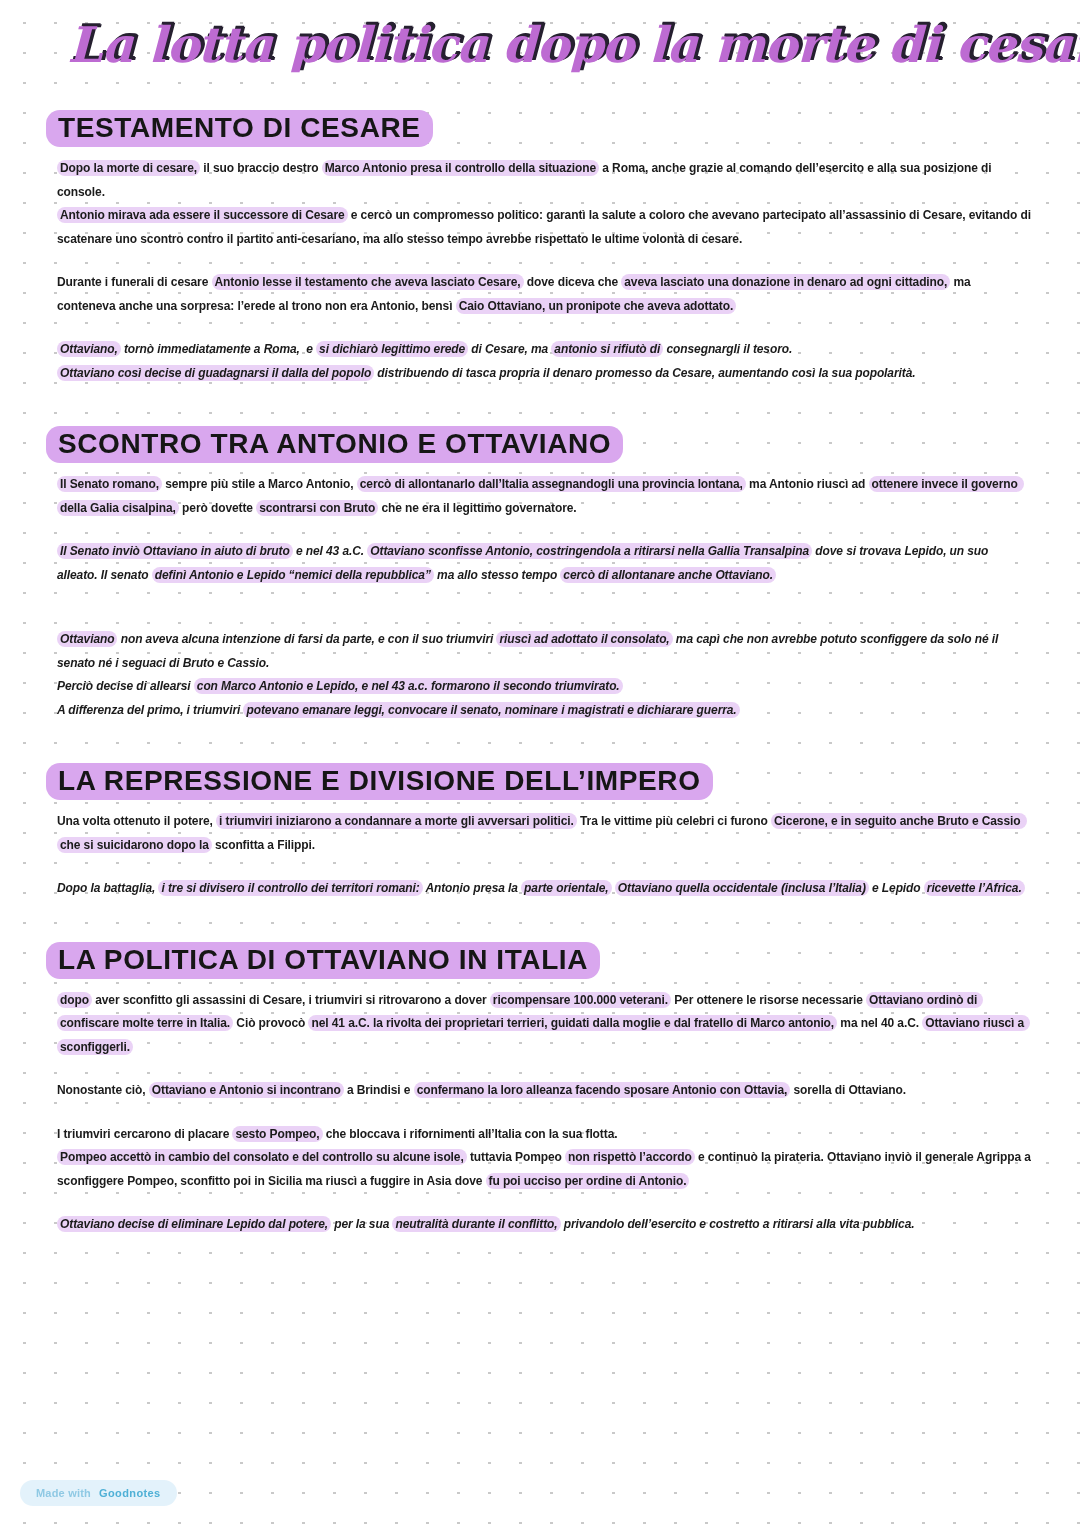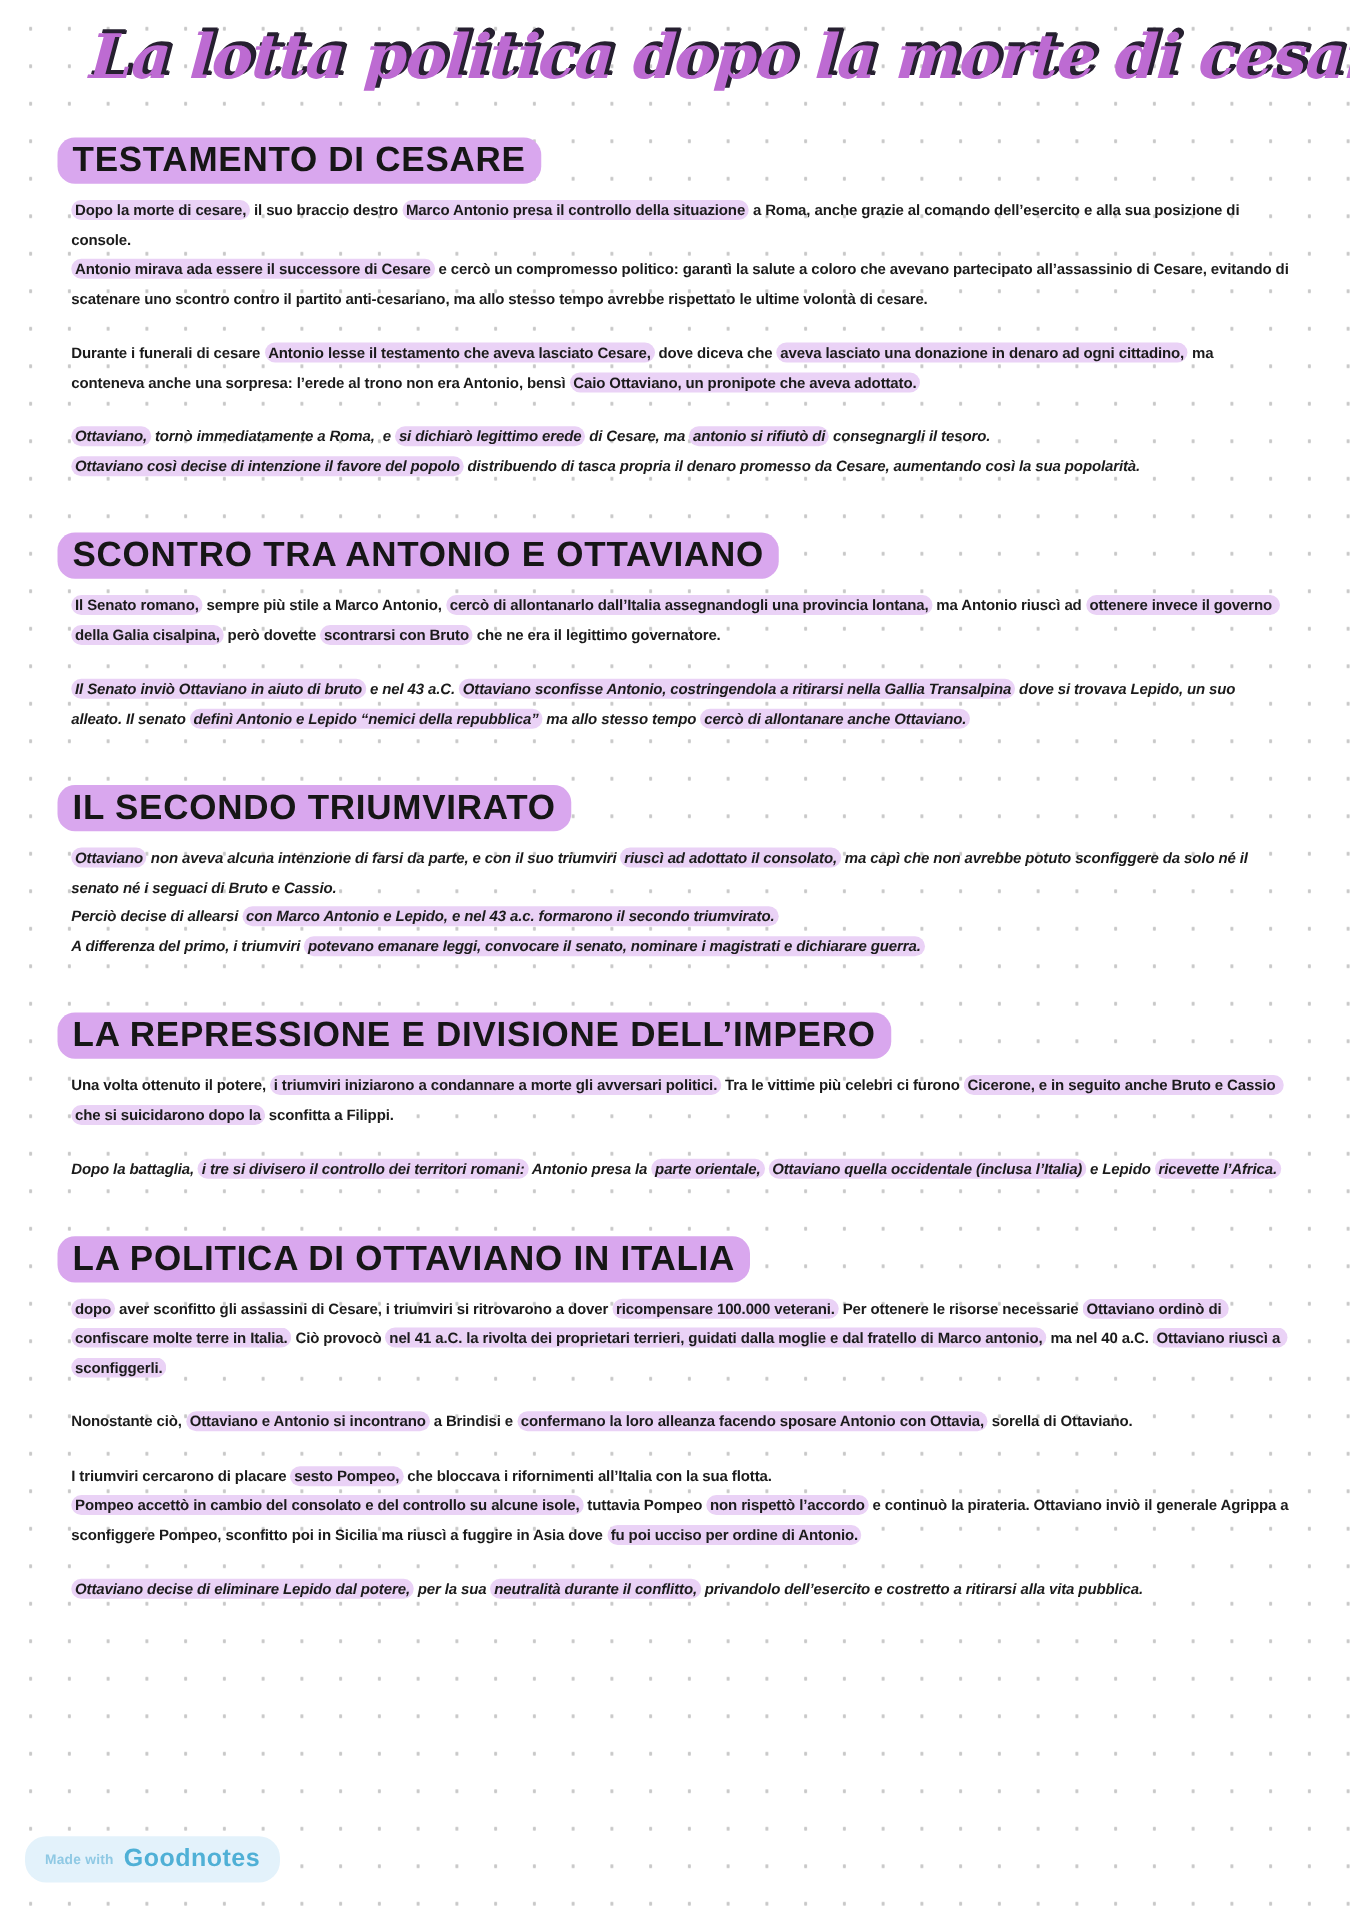--- a/index.html
+++ b/index.html
@@ -68,37 +68,37 @@
     border-radius: 17px;
     padding: 7px 16px;
   }
   .badge .made-with {
     font-size: 11px;
     font-weight: 700;
     color: #8fc9e4;
     letter-spacing: 0.2px;
   }
   .badge .brand {
-    font-size: 20px;
+    font-size: 11px;
     font-weight: 700;
     color: #4fb0d6;
     letter-spacing: 0.4px;
   }
 </style>
 </head>
 <body>
 
 <div class="page">
   <h1 class="title">La lotta politica dopo la morte di cesare</h1>
   <main class="content">
       <section><h2 class="section-heading">TESTAMENTO DI CESARE</h2><p><span class="hl">Dopo la morte di cesare,</span><span> il suo braccio destro </span><span class="hl">Marco Antonio presa il controllo della situazione</span><span> a Roma, anche grazie al comando dell’esercito e alla sua posizione di console.
 </span><span class="hl">Antonio mirava ada essere il successore di Cesare</span><span> e cercò un compromesso politico: garantì la salute a coloro che avevano partecipato all’assassinio di Cesare, evitando di scatenare uno scontro contro il partito anti-cesariano, ma allo stesso tempo avrebbe rispettato le ultime volontà di cesare.</span></p><p><span>Durante i funerali di cesare </span><span class="hl">Antonio lesse il testamento che aveva lasciato Cesare,</span><span> dove diceva che </span><span class="hl">aveva lasciato una donazione in denaro ad ogni cittadino,</span><span> ma conteneva anche una sorpresa: l’erede al trono non era Antonio, bensì </span><span class="hl">Caio Ottaviano, un pronipote che aveva adottato.</span></p><p><span class="hl">Ottaviano,</span><span> tornò immediatamente a Roma,  e </span><span class="hl">si dichiarò legittimo erede</span><span> di Cesare, ma </span><span class="hl">antonio si rifiutò di</span><span> consegnargli il tesoro.
-</span><span class="hl">Ottaviano così decise di intenzione il favore del popolo</span><span> distribuendo di tasca propria il denaro promesso da Cesare, aumentando così la sua popolarità.</span></p></section>
+</span><span class="hl">Ottaviano così decise di guadagnarsi il dalla del popolo</span><span> distribuendo di tasca propria il denaro promesso da Cesare, aumentando così la sua popolarità.</span></p></section>
       <section><h2 class="section-heading">SCONTRO TRA ANTONIO E OTTAVIANO</h2><p><span class="hl">Il Senato romano,</span><span> sempre più stile a Marco Antonio, </span><span class="hl">cercò di allontanarlo dall’Italia assegnandogli una provincia lontana,</span><span> ma Antonio riuscì ad </span><span class="hl">ottenere invece il governo della Galia cisalpina,</span><span> però dovette </span><span class="hl">scontrarsi con Bruto</span><span> che ne era il legittimo governatore.</span></p><p><span class="hl">Il Senato inviò Ottaviano in aiuto di bruto</span><span> e nel 43 a.C. </span><span class="hl">Ottaviano sconfisse Antonio, costringendola a ritirarsi nella Gallia Transalpina</span><span> dove si trovava Lepido, un suo alleato. Il senato </span><span class="hl">definì Antonio e Lepido “nemici della repubblica”</span><span> ma allo stesso tempo </span><span class="hl">cercò di allontanare anche Ottaviano.</span></p></section>
-      <section><h2 class="section-heading">IL SECONDO TRIUMVIRATO</h2><p><span class="hl">Ottaviano</span><span> non aveva alcuna intenzione di farsi da parte, e con il suo triumviri </span><span class="hl">riuscì ad adottato il consolato,</span><span> ma capì che non avrebbe potuto sconfiggere da solo né il senato né i seguaci di Bruto e Cassio.
+      <section><p><span class="hl">Ottaviano</span><span> non aveva alcuna intenzione di farsi da parte, e con il suo triumviri </span><span class="hl">riuscì ad adottato il consolato,</span><span> ma capì che non avrebbe potuto sconfiggere da solo né il senato né i seguaci di Bruto e Cassio.
 Perciò decise di allearsi </span><span class="hl">con Marco Antonio e Lepido, e nel 43 a.c. formarono il secondo triumvirato.</span><span>
 A differenza del primo, i triumviri </span><span class="hl">potevano emanare leggi, convocare il senato, nominare i magistrati e dichiarare guerra.</span></p></section>
       <section><h2 class="section-heading">LA REPRESSIONE E DIVISIONE DELL’IMPERO</h2><p><span>Una volta ottenuto il potere, </span><span class="hl">i triumviri iniziarono a condannare a morte gli avversari politici.</span><span> Tra le vittime più celebri ci furono </span><span class="hl">Cicerone, e in seguito anche Bruto e Cassio che si suicidarono dopo la</span><span> sconfitta a Filippi.</span></p><p><span>Dopo la battaglia, </span><span class="hl">i tre si divisero il controllo dei territori romani:</span><span> Antonio presa la </span><span class="hl">parte orientale,</span><span> </span><span class="hl">Ottaviano quella occidentale (inclusa l’Italia)</span><span> e Lepido </span><span class="hl">ricevette l’Africa.</span></p></section>
       <section><h2 class="section-heading">LA POLITICA DI OTTAVIANO IN ITALIA</h2><p><span class="hl">dopo</span><span> aver sconfitto gli assassini di Cesare, i triumviri si ritrovarono a dover </span><span class="hl">ricompensare 100.000 veterani.</span><span> Per ottenere le risorse necessarie </span><span class="hl">Ottaviano ordinò di confiscare molte terre in Italia.</span><span> Ciò provocò </span><span class="hl">nel 41 a.C. la rivolta dei proprietari terrieri, guidati dalla moglie e dal fratello di Marco antonio,</span><span> ma nel 40 a.C. </span><span class="hl">Ottaviano riuscì a sconfiggerli.</span></p><p><span>Nonostante ciò, </span><span class="hl">Ottaviano e Antonio si incontrano</span><span> a Brindisi e </span><span class="hl">confermano la loro alleanza facendo sposare Antonio con Ottavia,</span><span> sorella di Ottaviano.</span></p><p><span>I triumviri cercarono di placare </span><span class="hl">sesto Pompeo,</span><span> che bloccava i rifornimenti all’Italia con la sua flotta.
 </span><span class="hl">Pompeo accettò in cambio del consolato e del controllo su alcune isole,</span><span> tuttavia Pompeo </span><span class="hl">non rispettò l’accordo</span><span> e continuò la pirateria. Ottaviano inviò il generale Agrippa a sconfiggere Pompeo, sconfitto poi in Sicilia ma riuscì a fuggire in Asia dove </span><span class="hl">fu poi ucciso per ordine di Antonio.</span></p><p><span class="hl">Ottaviano decise di eliminare Lepido dal potere,</span><span> per la sua </span><span class="hl">neutralità durante il conflitto,</span><span> privandolo dell’esercito e costretto a ritirarsi alla vita pubblica.</span></p></section>
     </main>
   <div class="badge">
     <span class="made-with">Made with</span>
     <span class="brand">Goodnotes</span>
   </div>

